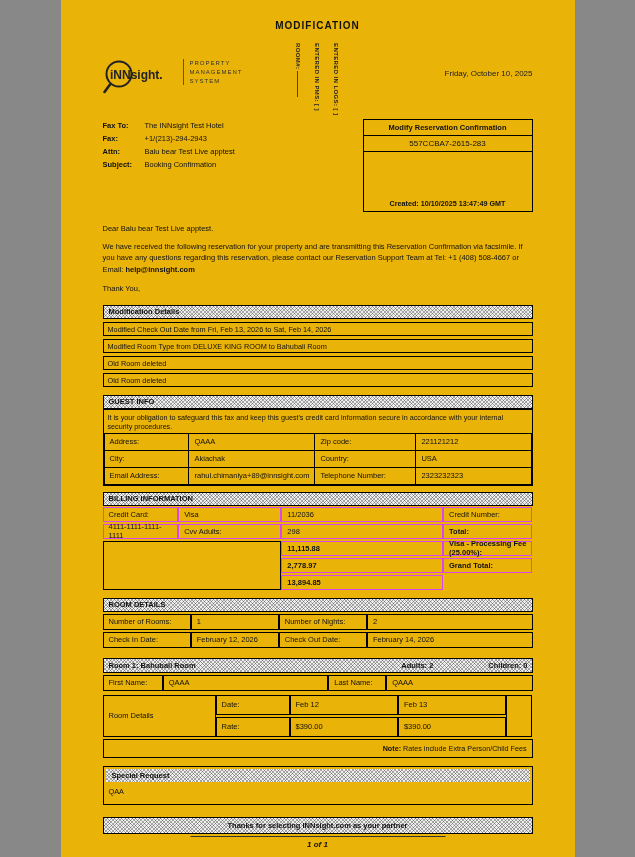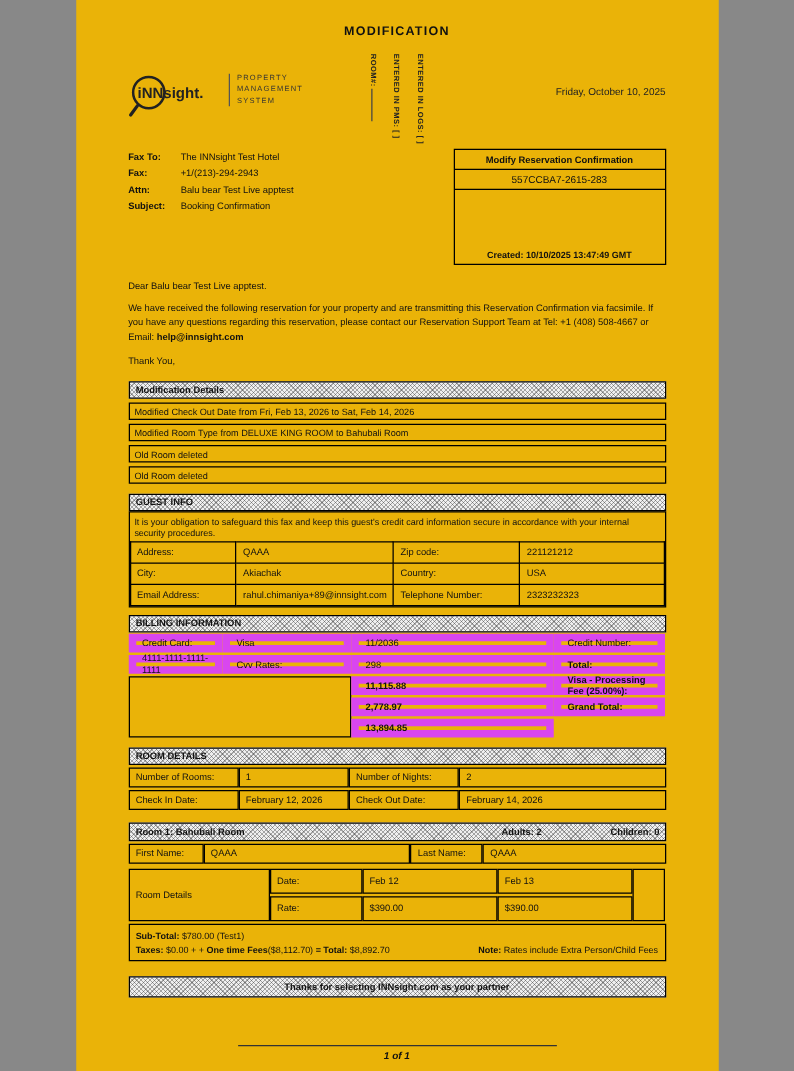--- a/index.html
+++ b/index.html
@@ -51,21 +51,21 @@
 
   .box { border:1px solid #000; }
   .note-line { font-size:7.2px; padding:3px 4px 2px 4px; }
   table { border-collapse:collapse; width:100%; }
   td { border:1px solid #000; height:17px; padding:0 5px; font-size:7.5px; }
   table.spaced { border-collapse:separate; border-spacing:0 2px; }
   table.spaced td { height:16px; }
 
   
   .billing-grid { display:grid; grid-template-columns:17.6% 24% 37.6% 20.8%; grid-auto-rows:15px; row-gap:2px; margin-top:1px; }
-  .bcell { border:6px solid #d946ef; font-size:7.5px; display:flex; align-items:center; padding:0 5px; }
+  .bcell { border:1px solid #d946ef; font-size:7.5px; display:flex; align-items:center; padding:0 5px; }
   .bempty { grid-column:1 / 3; grid-row:3 / 6; border:1px solid #000; }
   .bold { font-weight:bold; }
 
   
   .room-hdr { border:1px solid #000; height:15px; display:flex; align-items:center; font-size:7.5px; font-weight:bold; padding:0 4px 0 5px; }
   .room-hdr .adults { margin-left:auto; margin-right:55px; }
   .details-grid { display:grid; grid-template-columns:26.3% 17.2% 25.2% 25.2% 6.1%; grid-template-rows:20px 20px; row-gap:2px; margin-top:2px; }
   .dcell { border:1px solid #000; font-size:7.5px; display:flex; align-items:center; padding:0 5px; }
   .dspan { grid-row:1 / 3; }
   .subtotal-box { border:1px solid #000; margin-top:2px; display:flex; padding:3px 5px; font-size:7.2px; line-height:1.55; }
@@ -184,21 +184,21 @@
   <div class="sec-hdr hatch mt6">
       <span>BILLING INFORMATION</span>
     </div>
   <div class="billing-grid">
     <div class="bcell">Credit Card:</div>
     <div class="bcell">Visa</div>
     <div class="bcell">11/2036</div>
 
     <div class="bcell">Credit Number:</div>
     <div class="bcell">4111-1111-1111-1111</div>
-    <div class="bcell">Cvv Rates:</div>
+    <div class="bcell">Cvv Adults:</div>
     <div class="bcell">298</div>
 
     <div class="bempty"></div>
     <div class="bcell bold">Total:</div>
     <div class="bcell bold">11,115.88</div>
     <div class="bcell bold">Visa - Processing Fee (25.00%):</div>
     <div class="bcell bold">2,778.97</div>
     <div class="bcell bold">Grand Total:</div>
     <div class="bcell bold">13,894.85</div>
   </div>
@@ -254,27 +254,29 @@
     <div class="dcell dspan">Room Details</div>
     <div class="dcell">Date:</div>
     <div class="dcell">Feb 12</div>
     <div class="dcell">Feb 13</div>
     <div class="dcell dspan" style="grid-column:5;"></div>
     <div class="dcell">Rate:</div>
     <div class="dcell">$390.00</div>
     <div class="dcell">$390.00</div>
   </div>
   <div class="subtotal-box">
-    <div>
-      <div><span class="bold">Sub-Total: </span><span>$780.00 (Test1)</span></div>
-      <div><span class="bold">Taxes: </span><span>$0.00 + + </span><span class="bold">One time Fees</span><span>($8,112.70) </span><span class="bold">= Total: </span><span>$8,892.70</span></div>
-    </div>
     <div class="subtotal-note"><span class="bold">Note: </span><span>Rates include Extra Person/Child Fees</span></div>
   </div>
 
+  <div class="sr-box">
+    <div class="sr-hdr hatch">
+        <span>Special Request</span>
+      </div>
+    <div class="sr-content">QAA</div>
+  </div>
 
   <div class="thanks-bar hatch">
       <span>Thanks for selecting INNsight.com as your partner</span>
     </div>
 
   <div class="page-footer">
     <div class="footer-line"></div>
     <div class="footer-text">1 of 1</div>
   </div>
 

